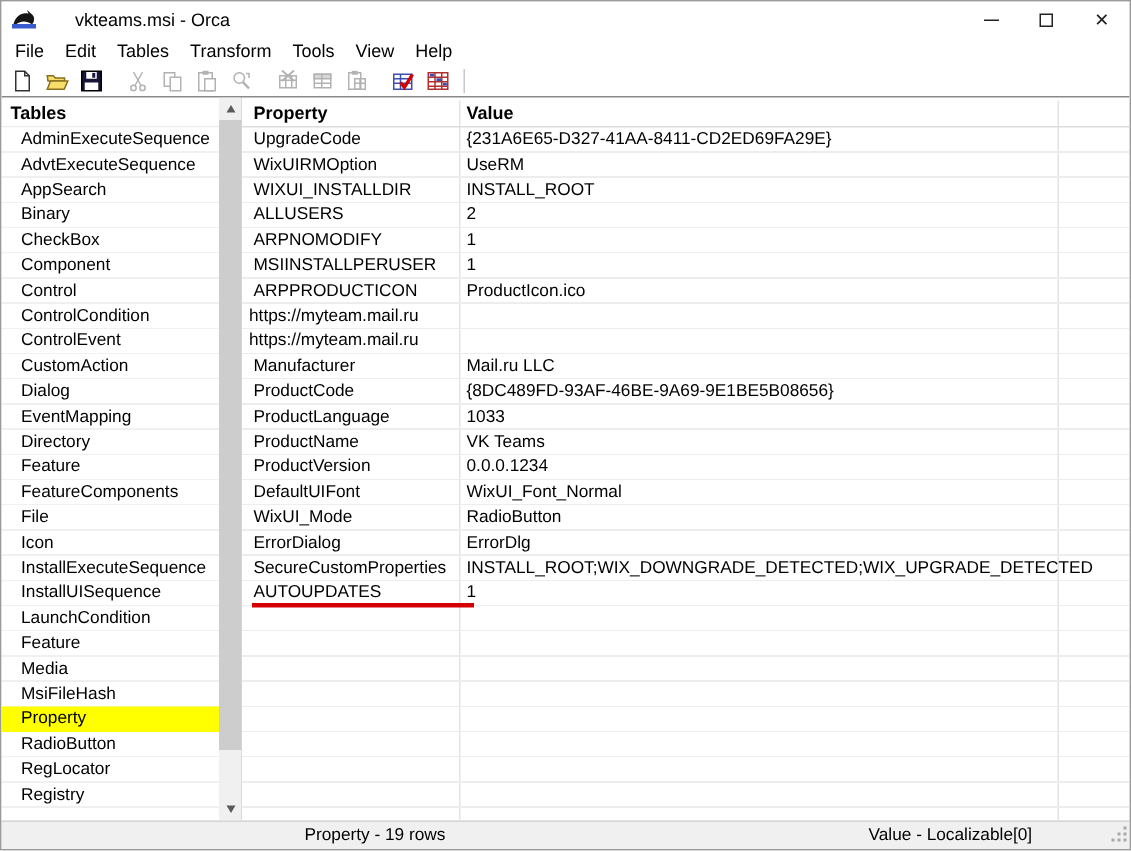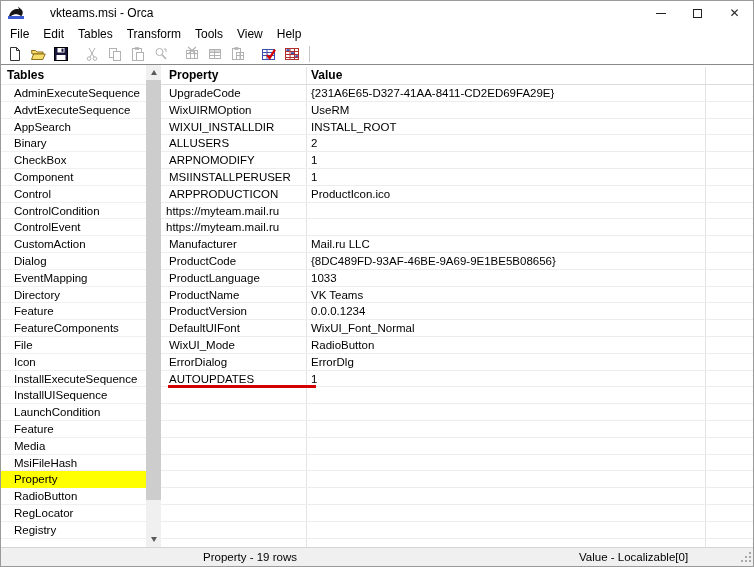--- a/index.html
+++ b/index.html
@@ -306,20 +306,24 @@
           </div>
           <div class="row">
             <span class="cell-prop">WixUI_Mode</span>
             <span class="cell-val">RadioButton</span>
           </div>
           <div class="row">
             <span class="cell-prop">ErrorDialog</span>
             <span class="cell-val">ErrorDlg</span>
           </div>
           <div class="row">
+            <span class="cell-prop">SecureCustomProperties</span>
+            <span class="cell-val">INSTALL_ROOT;WIX_DOWNGRADE_DETECTED;WIX_UPGRADE_DETECTED</span>
+          </div>
+          <div class="row">
             <span class="cell-prop">AUTOUPDATES</span>
             <span class="cell-val">1</span>
             <div class="red-underline" style="background: rgb(212, 0, 0);"></div>
           </div>
         </div>
     </div>
   </div>
 
   <div class="statusbar">
     <span class="st-left">Tables: 34</span>

